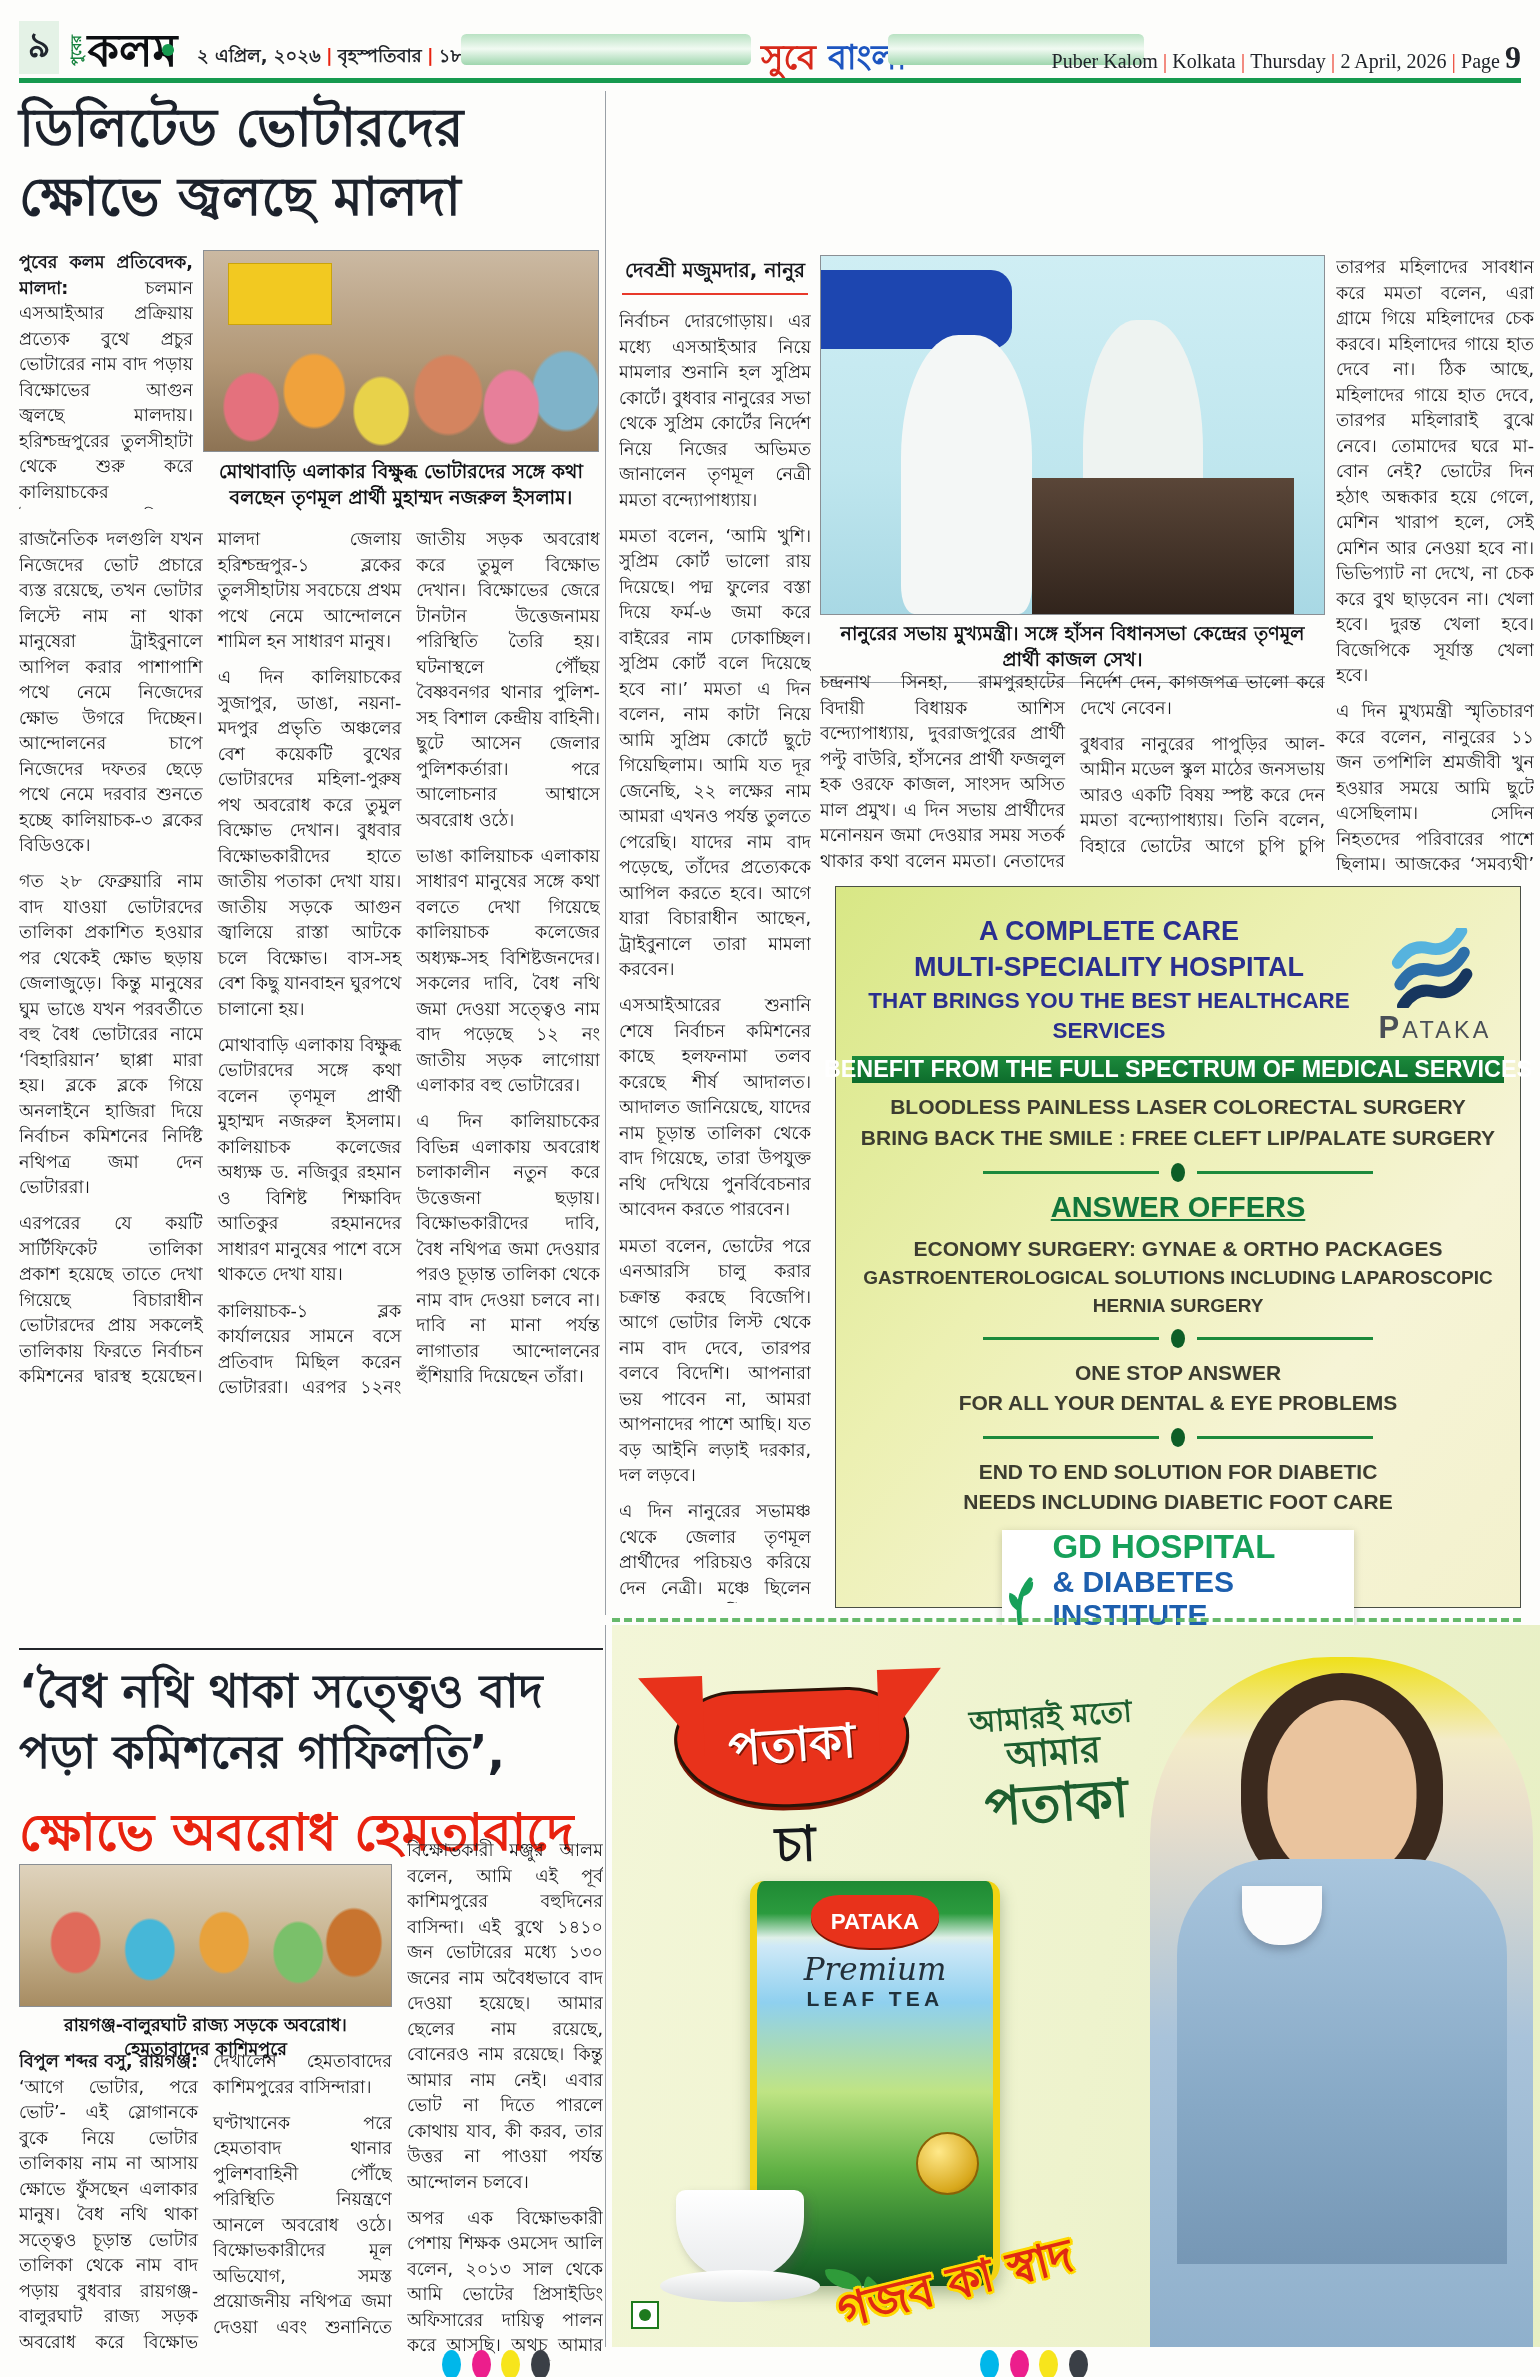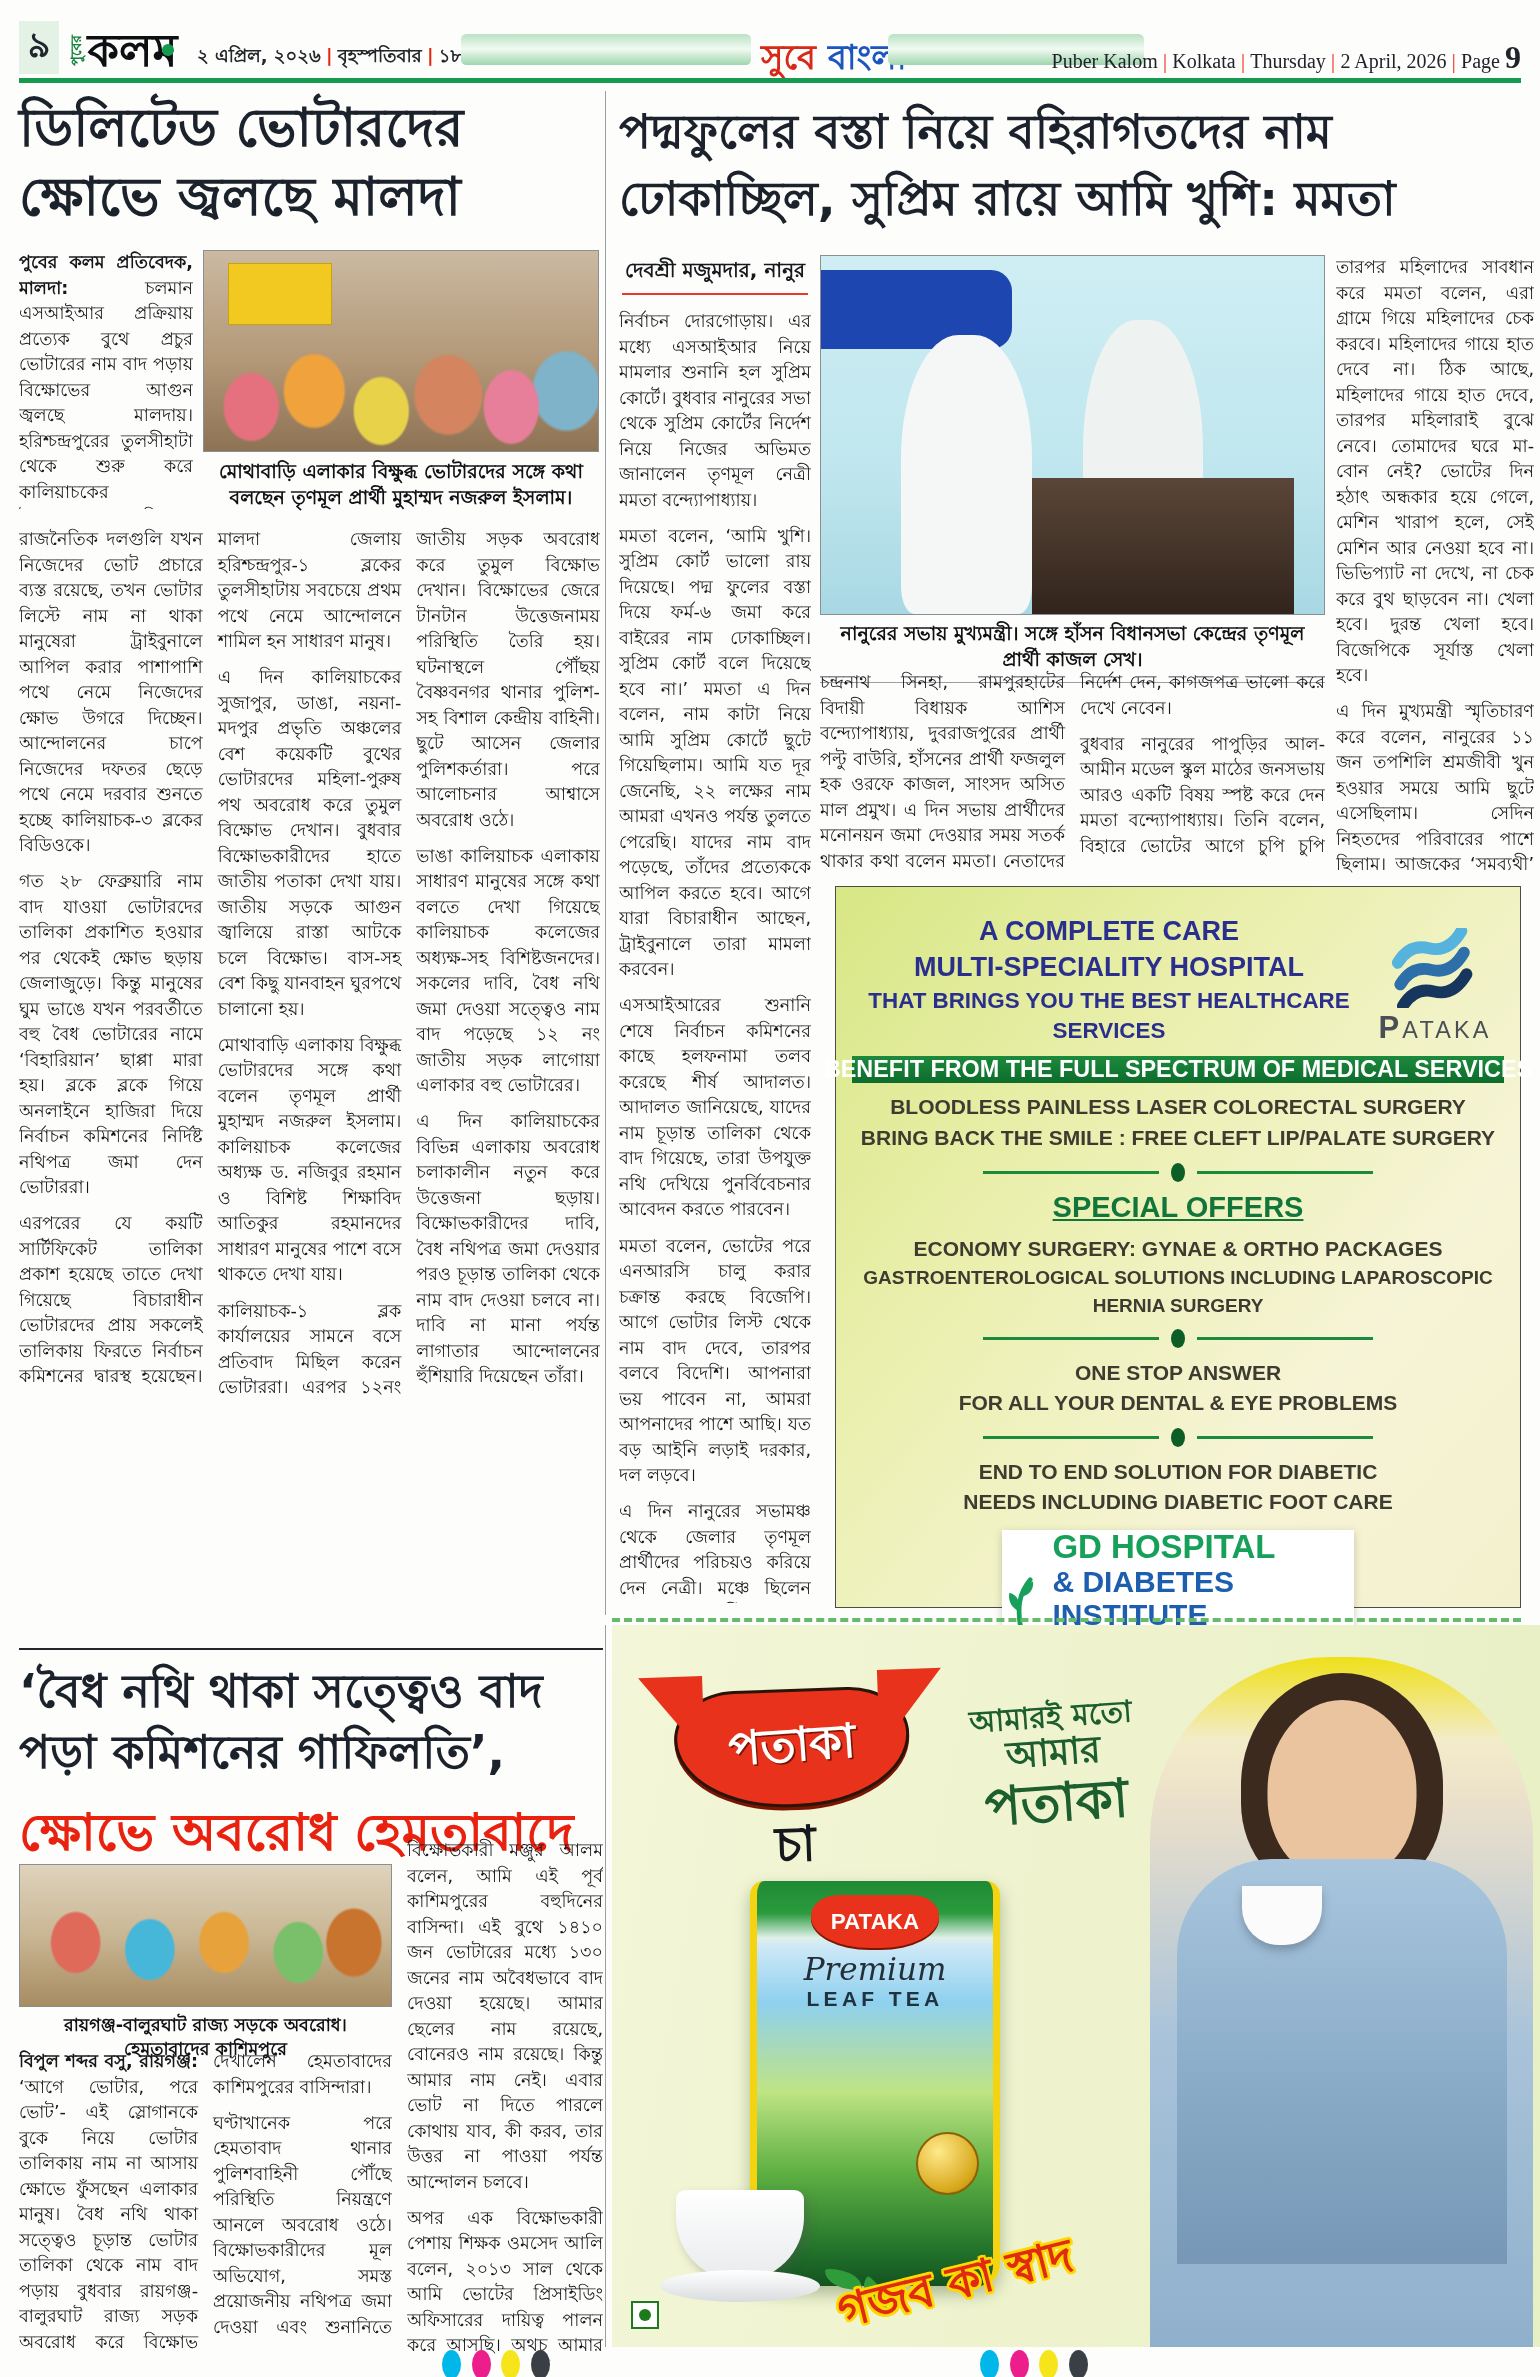--- a/index.html
+++ b/index.html
@@ -159,24 +159,20 @@
     <p>রাজনৈতিক দলগুলি যখন নিজেদের ভোট প্রচারে ব্যস্ত রয়েছে, তখন ভোটার লিস্টে নাম না থাকা মানুষেরা ট্রাইবুনালে আপিল করার পাশাপাশি পথে নেমে নিজেদের ক্ষোভ উগরে দিচ্ছেন। আন্দোলনের চাপে নিজেদের দফতর ছেড়ে পথে নেমে দরবার শুনতে হচ্ছে কালিয়াচক-৩ ব্লকের বিডিওকে।</p>
     <p>গত ২৮ ফেব্রুয়ারি নাম বাদ যাওয়া ভোটারদের তালিকা প্রকাশিত হওয়ার পর থেকেই ক্ষোভ ছড়ায় জেলাজুড়ে। কিন্তু মানুষের ঘুম ভাঙে যখন পরবর্তীতে বহু বৈধ ভোটারের নামে ‘বিহারিয়ান’ ছাপ্পা মারা হয়। ব্লকে ব্লকে গিয়ে অনলাইনে হাজিরা দিয়ে নির্বাচন কমিশনের নির্দিষ্ট নথিপত্র জমা দেন ভোটাররা।</p>
     <p>এরপরের যে কয়টি সার্টিফিকেট তালিকা প্রকাশ হয়েছে তাতে দেখা গিয়েছে বিচারাধীন ভোটারদের প্রায় সকলেই তালিকায় ফিরতে নির্বাচন কমিশনের দ্বারস্থ হয়েছেন। মালদা জেলায় হরিশ্চন্দ্রপুর-১ ব্লকের তুলসীহাটায় সবচেয়ে প্রথম পথে নেমে আন্দোলনে শামিল হন সাধারণ মানুষ।</p>
     <p>এ দিন কালিয়াচকের সুজাপুর, ডাঙা, নয়না-মদপুর প্রভৃতি অঞ্চলের বেশ কয়েকটি বুথের ভোটারদের মহিলা-পুরুষ পথ অবরোধ করে তুমুল বিক্ষোভ দেখান। বুধবার বিক্ষোভকারীদের হাতে জাতীয় পতাকা দেখা যায়। জাতীয় সড়কে আগুন জ্বালিয়ে রাস্তা আটকে চলে বিক্ষোভ। বাস-সহ বেশ কিছু যানবাহন ঘুরপথে চালানো হয়।</p>
     <p>মোথাবাড়ি এলাকায় বিক্ষুব্ধ ভোটারদের সঙ্গে কথা বলেন তৃণমূল প্রার্থী মুহাম্মদ নজরুল ইসলাম। কালিয়াচক কলেজের অধ্যক্ষ ড. নজিবুর রহমান ও বিশিষ্ট শিক্ষাবিদ আতিকুর রহমানদের সাধারণ মানুষের পাশে বসে থাকতে দেখা যায়।</p>
     <p>কালিয়াচক-১ ব্লক কার্যালয়ের সামনে বসে প্রতিবাদ মিছিল করেন ভোটাররা। এরপর ১২নং জাতীয় সড়ক অবরোধ করে তুমুল বিক্ষোভ দেখান। বিক্ষোভের জেরে টানটান উত্তেজনাময় পরিস্থিতি তৈরি হয়। ঘটনাস্থলে পৌঁছয় বৈষ্ণবনগর থানার পুলিশ-সহ বিশাল কেন্দ্রীয় বাহিনী। ছুটে আসেন জেলার পুলিশকর্তারা। পরে আলোচনার আশ্বাসে অবরোধ ওঠে।</p>
     <p>ভাঙা কালিয়াচক এলাকায় সাধারণ মানুষের সঙ্গে কথা বলতে দেখা গিয়েছে কালিয়াচক কলেজের অধ্যক্ষ-সহ বিশিষ্টজনদের। সকলের দাবি, বৈধ নথি জমা দেওয়া সত্ত্বেও নাম বাদ পড়েছে ১২ নং জাতীয় সড়ক লাগোয়া এলাকার বহু ভোটারের।</p>
     <p>এ দিন কালিয়াচকের বিভিন্ন এলাকায় অবরোধ চলাকালীন নতুন করে উত্তেজনা ছড়ায়। বিক্ষোভকারীদের দাবি, বৈধ নথিপত্র জমা দেওয়ার পরও চূড়ান্ত তালিকা থেকে নাম বাদ দেওয়া চলবে না। দাবি না মানা পর্যন্ত লাগাতার আন্দোলনের হুঁশিয়ারি দিয়েছেন তাঁরা।</p>
   </div>
 
-  <div class="abs hl hl-right" style="left:619px;top:99px;width:916px;">
-    <div>পদ্মফুলের বস্তা নিয়ে বহিরাগতদের নাম</div>
-    <div>ঢোকাচ্ছিল, সুপ্রিম রায়ে আমি খুশি: মমতা</div>
-  </div>
 
   <div class="abs byline" style="left:619px;top:255px;width:192px;"><span class="inner">দেবশ্রী মজুমদার, নানুর</span></div>
 
   <div class="abs body-text" style="left:619px;top:309px;width:192px;height:1294px;">
     <p>নির্বাচন দোরগোড়ায়। এর মধ্যে এসআইআর নিয়ে মামলার শুনানি হল সুপ্রিম কোর্টে। বুধবার নানুরের সভা থেকে সুপ্রিম কোর্টের নির্দেশ নিয়ে নিজের অভিমত জানালেন তৃণমূল নেত্রী মমতা বন্দ্যোপাধ্যায়।</p>
     <p>মমতা বলেন, ‘আমি খুশি। সুপ্রিম কোর্ট ভালো রায় দিয়েছে। পদ্ম ফুলের বস্তা দিয়ে ফর্ম-৬ জমা করে বাইরের নাম ঢোকাচ্ছিল। সুপ্রিম কোর্ট বলে দিয়েছে হবে না।’ মমতা এ দিন বলেন, নাম কাটা নিয়ে আমি সুপ্রিম কোর্টে ছুটে গিয়েছিলাম। আমি যত দূর জেনেছি, ২২ লক্ষের নাম আমরা এখনও পর্যন্ত তুলতে পেরেছি। যাদের নাম বাদ পড়েছে, তাঁদের প্রত্যেককে আপিল করতে হবে। আগে যারা বিচারাধীন আছেন, ট্রাইবুনালে তারা মামলা করবেন।</p>
     <p>এসআইআরের শুনানি শেষে নির্বাচন কমিশনের কাছে হলফনামা তলব করেছে শীর্ষ আদালত। আদালত জানিয়েছে, যাদের নাম চূড়ান্ত তালিকা থেকে বাদ গিয়েছে, তারা উপযুক্ত নথি দেখিয়ে পুনর্বিবেচনার আবেদন করতে পারবেন।</p>
     <p>মমতা বলেন, ভোটের পরে এনআরসি চালু করার চক্রান্ত করছে বিজেপি। আগে ভোটার লিস্ট থেকে নাম বাদ দেবে, তারপর বলবে বিদেশি। আপনারা ভয় পাবেন না, আমরা আপনাদের পাশে আছি। যত বড় আইনি লড়াই দরকার, দল লড়বে।</p>
     <p>এ দিন নানুরের সভামঞ্চ থেকে জেলার তৃণমূল প্রার্থীদের পরিচয়ও করিয়ে দেন নেত্রী। মঞ্চে ছিলেন বোলপুরের প্রার্থী, নানুরের প্রার্থী-সহ জেলা নেতৃত্ব। ছিলেন মন্ত্রী ও সাংসদরাও।</p>
   </div>
@@ -224,21 +220,21 @@
       <div>BLOODLESS PAINLESS LASER COLORECTAL SURGERY</div>
       <div>BRING BACK THE SMILE : FREE CLEFT LIP/PALATE SURGERY</div>
     </div>
 
     <div class="gdivider">
         <div class="line"></div>
         <div class="dot"></div>
         <div class="line"></div>
       </div>
 
-    <div class="offers">SPECIAL OFFERS</div>
+    <div class="offers">ANSWER OFFERS</div>
 
     <div class="svc">
       <div>ECONOMY SURGERY: GYNAE &amp; ORTHO PACKAGES</div>
       <div style="font-size:19px;">GASTROENTEROLOGICAL SOLUTIONS INCLUDING LAPAROSCOPIC HERNIA SURGERY</div>
     </div>
 
     <div class="gdivider">
         <div class="line"></div>
         <div class="dot"></div>
         <div class="line"></div>

